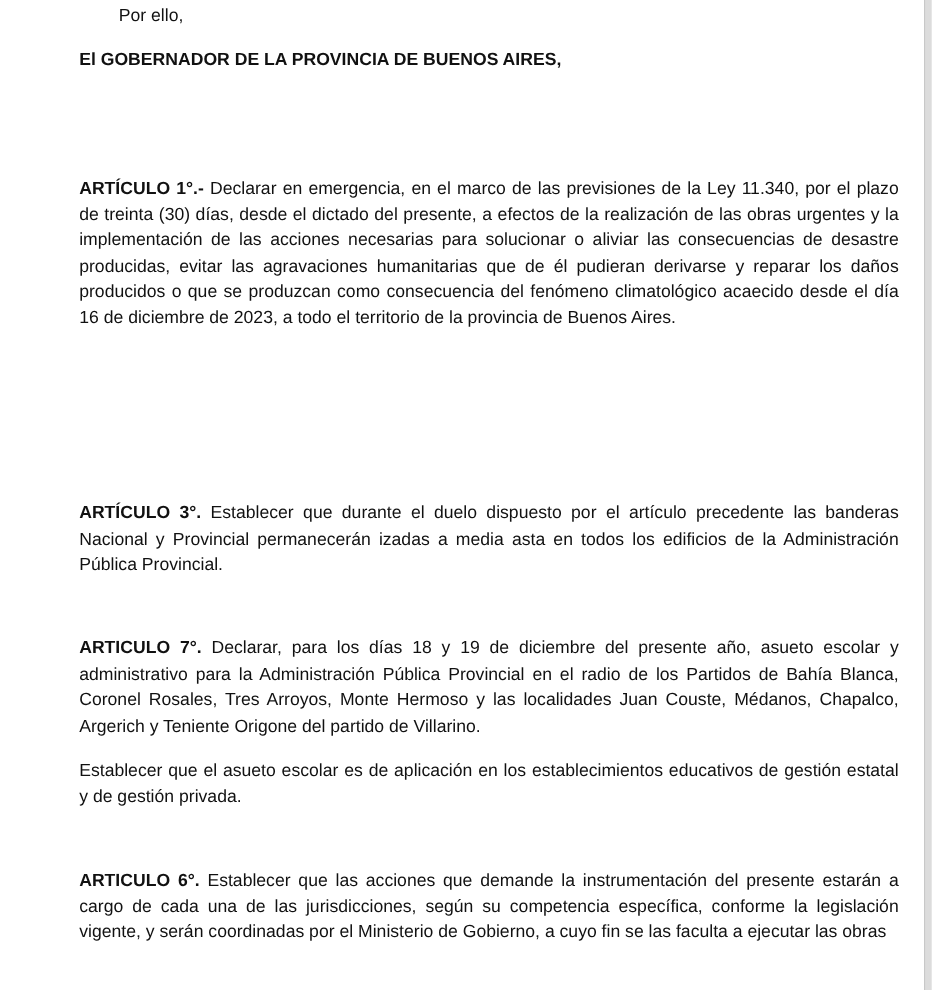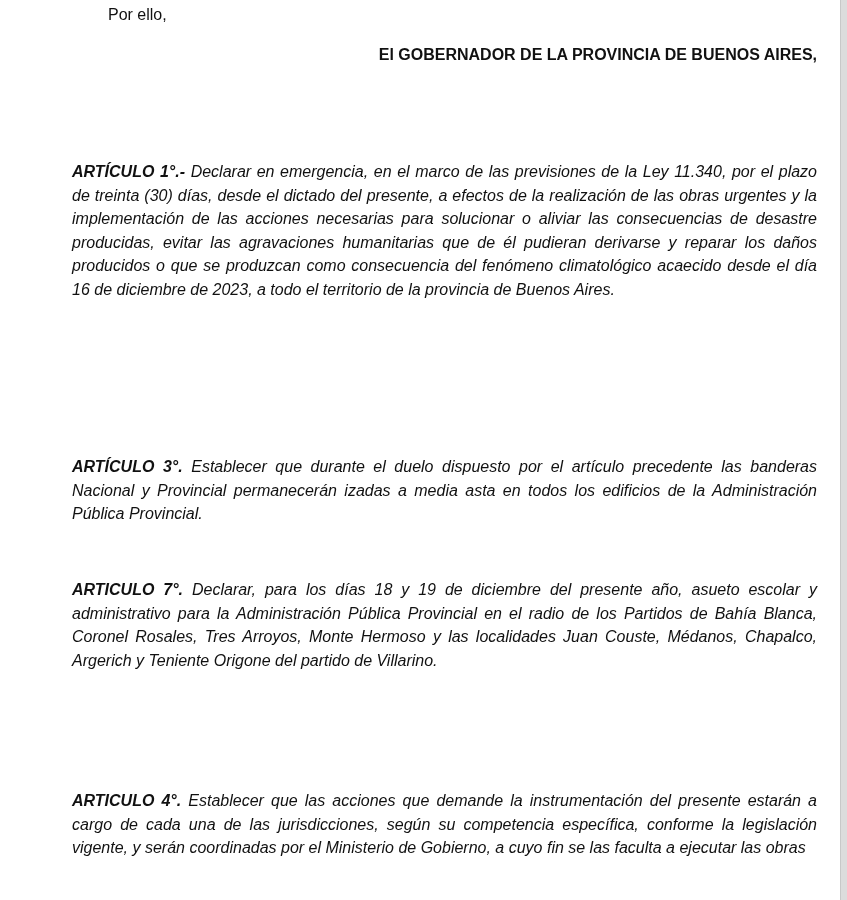--- a/index.html
+++ b/index.html
@@ -4,22 +4,22 @@
 <style>
   html, body { margin: 0; padding: 0; }
   body {
     width: 847px; height: 900px; overflow: hidden; position: relative;
     background: #ffffff; color: #111111;
     font-family: "Liberation Sans", sans-serif;
   }
   .page { position: absolute; left: 0; top: 0; width: 840px; height: 900px; background: #fff; }
   .edge { position: absolute; left: 840px; top: 0; width: 7px; height: 900px; background: #dcdcdc; border-left: 1px solid #c8c8c8; }
   .text { position: absolute; left: 72px; width: 745px; font-size: 16px; line-height: 23.6px; }
-  .just { text-align: justify; text-align-last: left; font-style: italic; }
-  .center { position: absolute; left: 72px; width: 745px; text-align: right; font-weight: bold; font-size: 16px; }
+  .just { text-align: justify; text-align-last: left; }
+  .center { position: absolute; left: 72px; width: 745px; text-align: left; font-weight: bold; font-size: 16px; }
   b { font-weight: bold; }
 </style>
 </head>
 <body>
 
 <div class="page">
 
   <div class="text" style="top:3px;margin-left:36px;">Por ello,</div>
 
   <div class="center" style="top:46px;">El GOBERNADOR DE LA PROVINCIA DE BUENOS AIRES,</div>
@@ -34,21 +34,22 @@
   <div class="text just" style="top:455px;">
     <b>ARTÍCULO 3°.</b>
     <span>Establecer que durante el duelo dispuesto por el artículo precedente las banderas Nacional y Provincial permanecerán izadas a media asta en todos los edificios de la Administración Pública Provincial.</span>
   </div>
 
   <div class="text just" style="top:578px;">
     <b>ARTICULO 7°.</b>
     <span>Declarar, para los días 18 y 19 de diciembre del presente año, asueto escolar y administrativo para la Administración Pública Provincial en el radio de los Partidos de Bahía Blanca, Coronel Rosales, Tres Arroyos, Monte Hermoso y las localidades Juan Couste, Médanos, Chapalco, Argerich y Teniente Origone del partido de Villarino.</span>
   </div>
 
+  <div class="text just" style="top:689px;">Establecer que el asueto escolar es de aplicación en los establecimientos educativos de gestión estatal y de gestión privada.</div>
 
   <div class="text just" style="top:789px;">
-    <b>ARTICULO 4°.</b>
+    <b>ARTICULO 6°.</b>
     <span>Establecer que las acciones que demande la instrumentación del presente estarán a cargo de cada una de las jurisdicciones, según su competencia específica, conforme la legislación vigente, y serán coordinadas por el Ministerio de Gobierno, a cuyo fin se las faculta a ejecutar las obras</span>
   </div>
 
 </div>
 
 <div class="edge"></div>
 
 </body></html>

